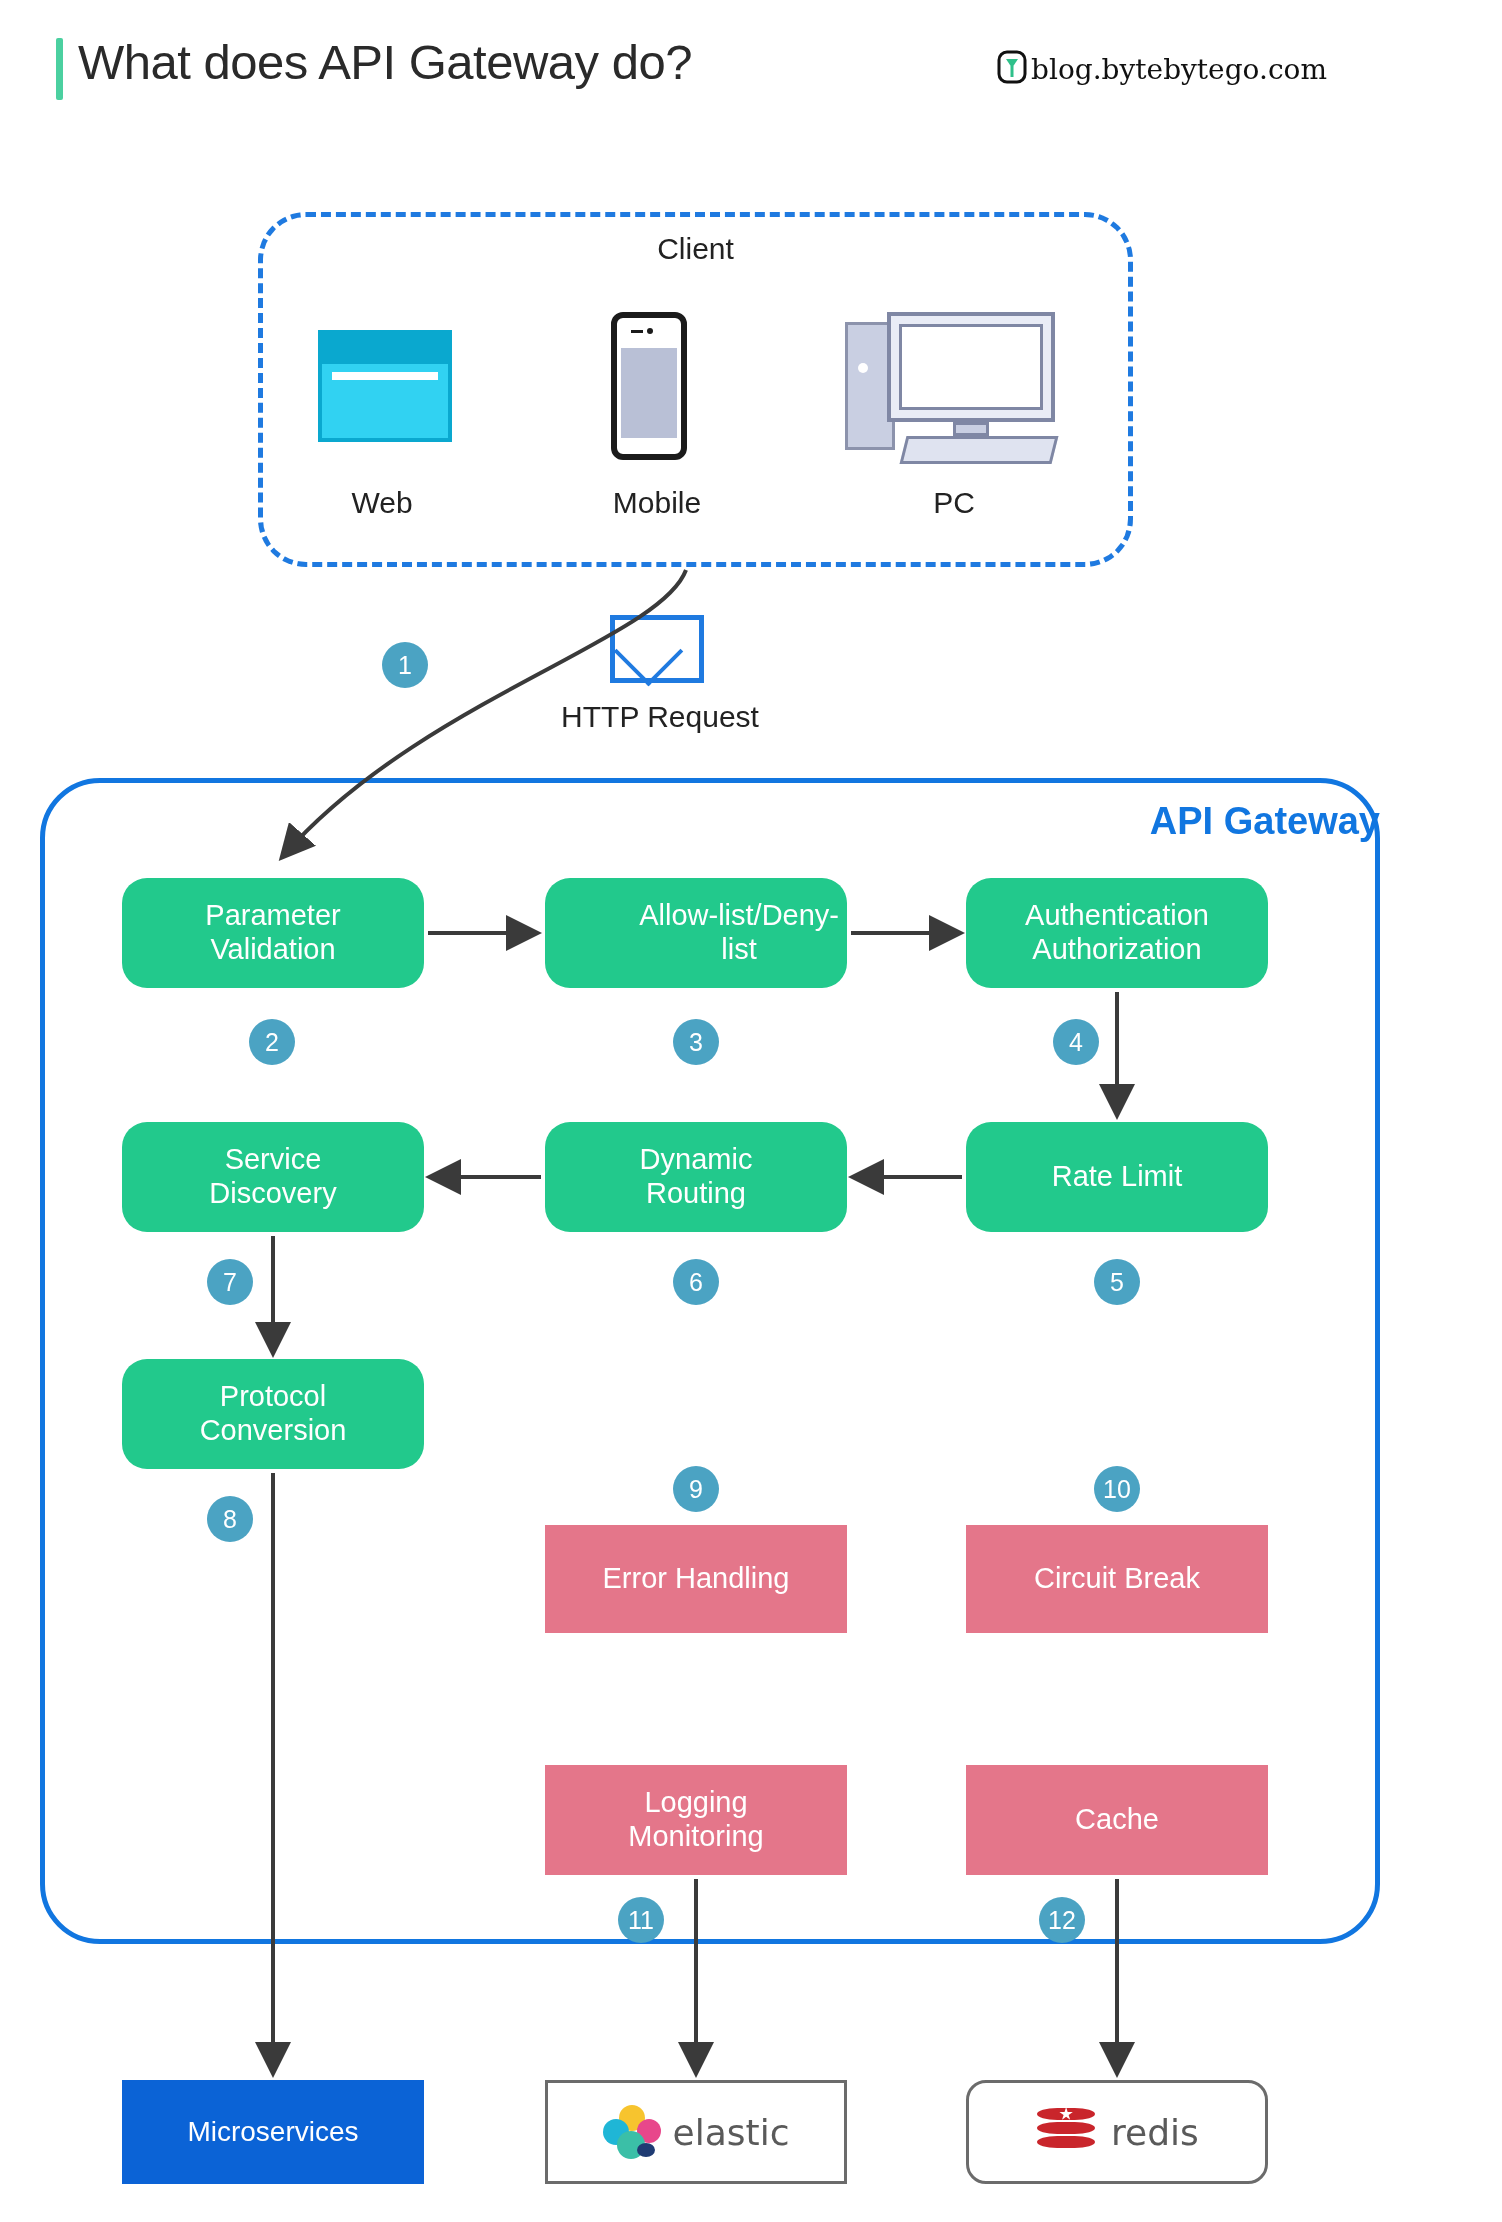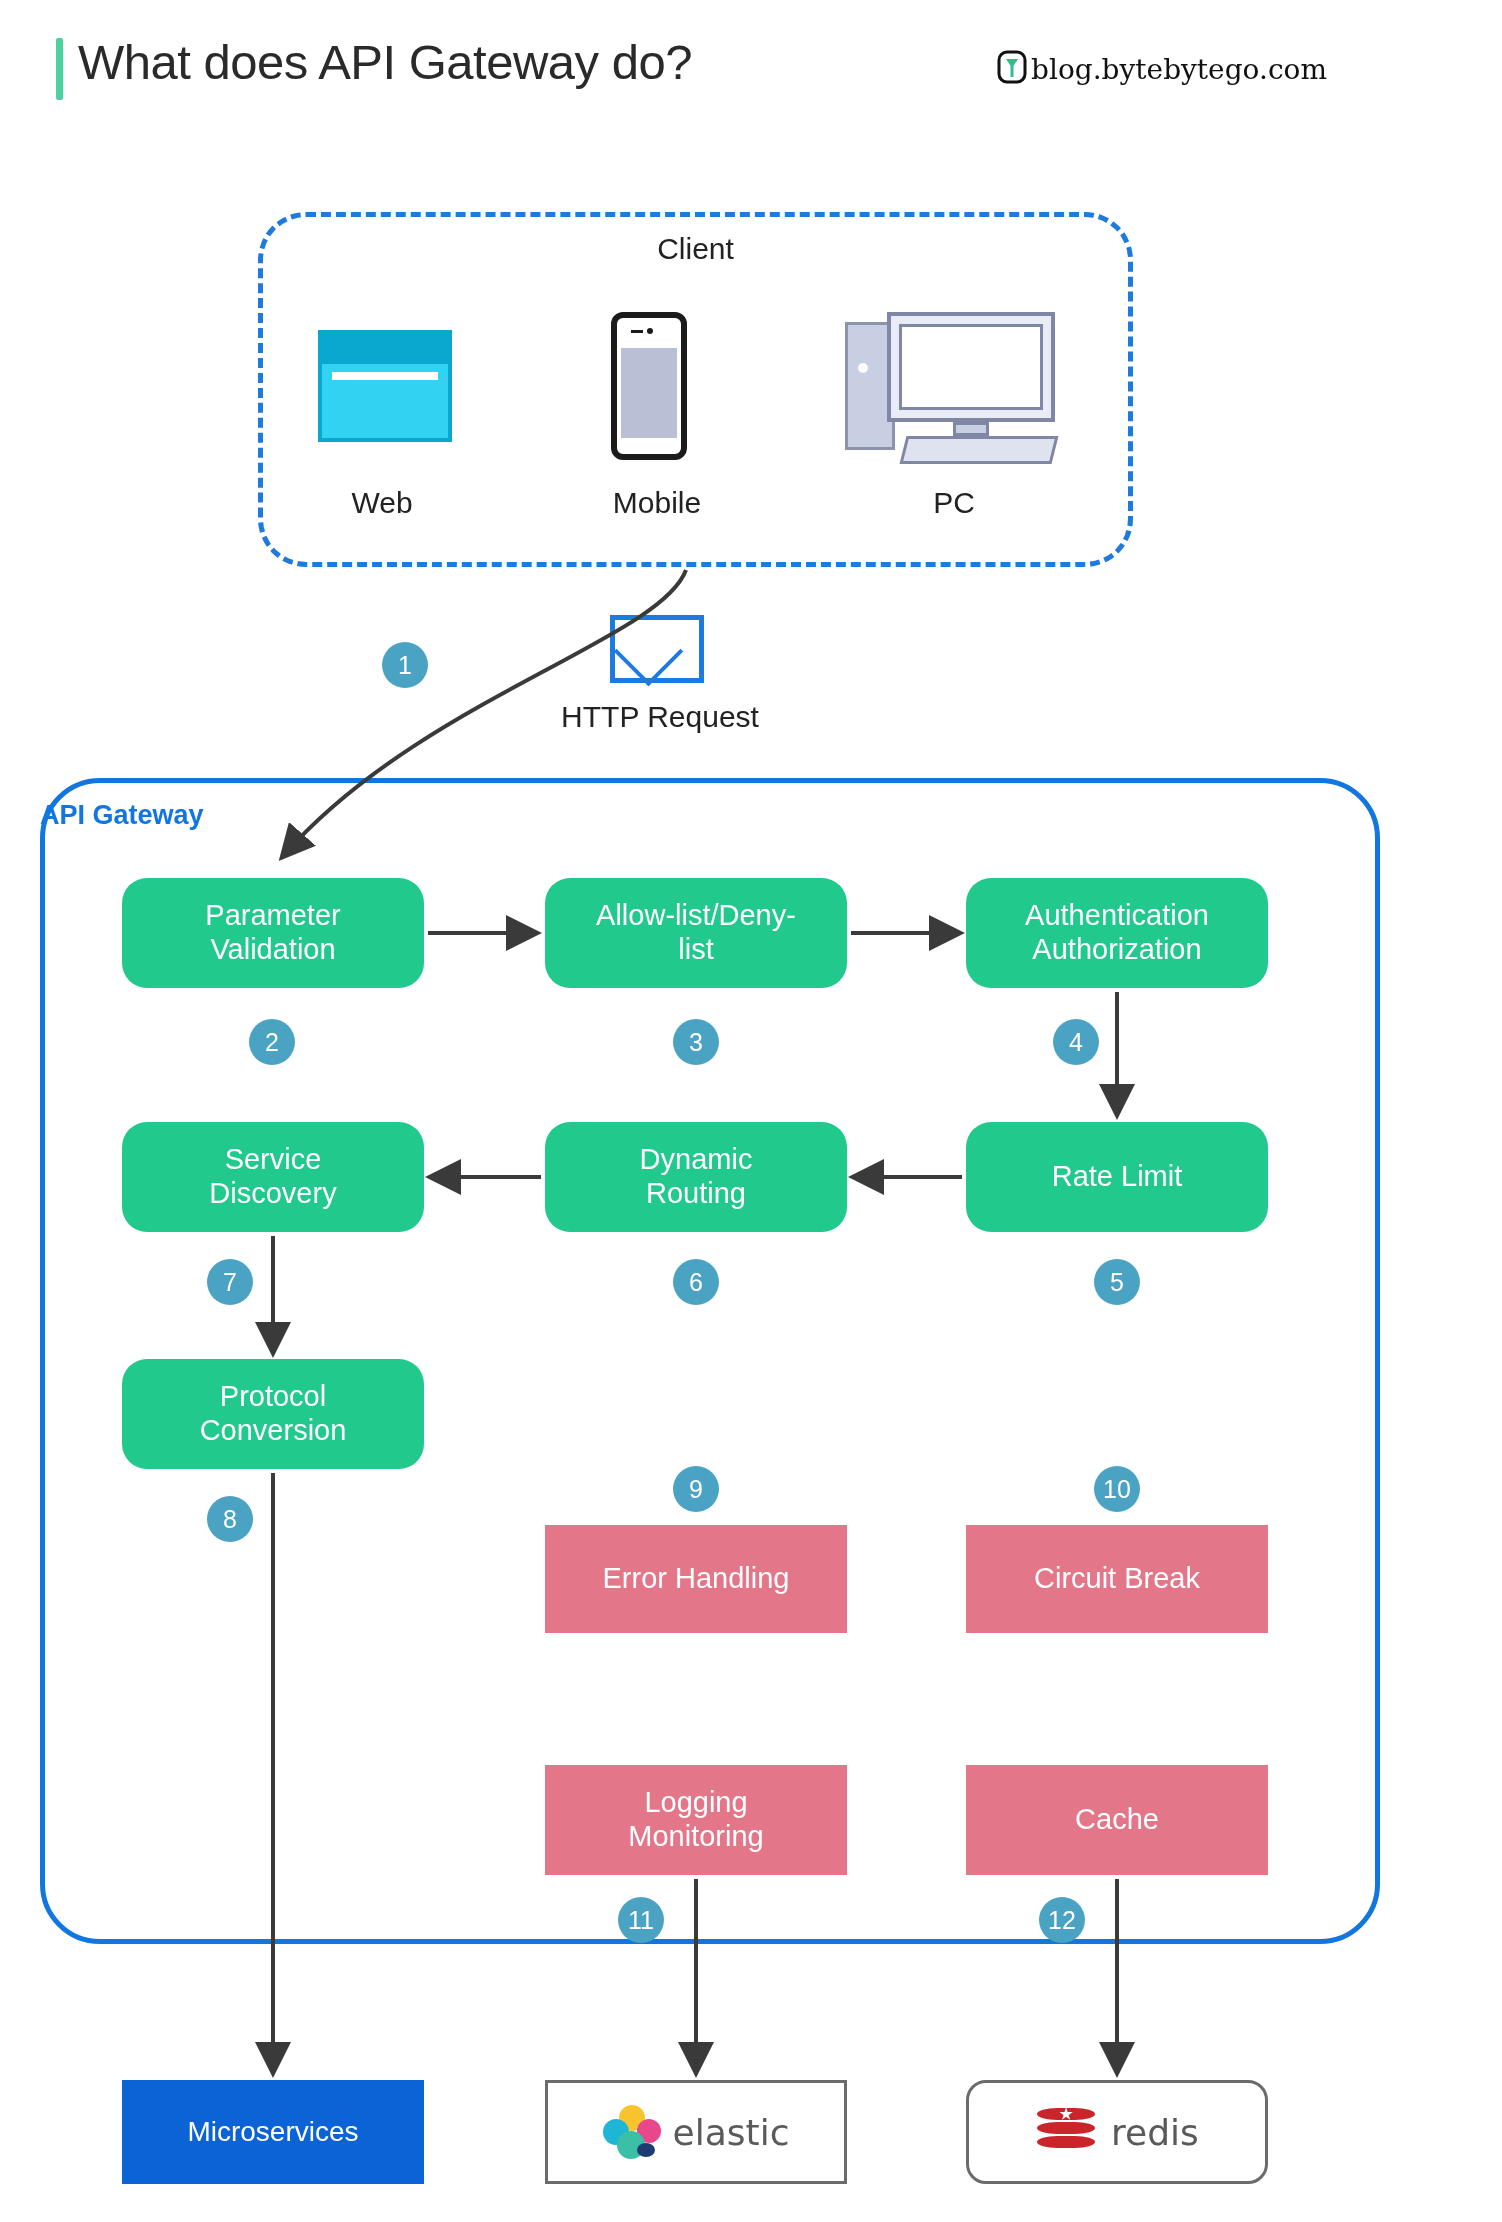--- a/index.html
+++ b/index.html
@@ -199,22 +199,22 @@
     left: 40px; top: 778px;
     width: 1340px; height: 1166px;
     border: 5px solid #1176e0;
     border-radius: 60px;
     box-sizing: border-box;
   }
   #gateway-title {
     position: absolute;
     left: 40px; top: 800px;
     width: 1340px;
-    text-align: left;
-    font-size: 27px;
+    text-align: right;
+    font-size: 38px;
     font-weight: bold;
     color: #1176e0;
   }
 
   
   .node {
     position: absolute;
     box-sizing: border-box;
     display: flex;
     align-items: center;
@@ -341,21 +341,21 @@
 
 <div id="gateway-box"></div>
 <div id="gateway-title">API Gateway</div>
 
 <div class="node green" style="left:122px; top:878px; width:302px; height:110px;">
   <span class="node-text">Parameter
 Validation</span>
 </div>
 <div class="badge" style="left:249px; top:1019px;">2</div>
 
-<div class="node green" style="left:545px; top:878px; width:302px; height:110px;">
+<div class="node green" style="left:545px; top:878px; width:302px; height:110px;justify-content:flex-end;">
   <span class="node-text">Allow-list/Deny-
 list</span>
 </div>
 <div class="badge" style="left:673px; top:1019px;">3</div>
 
 <div class="node green" style="left:966px; top:878px; width:302px; height:110px;">
   <span class="node-text">Authentication
 Authorization</span>
 </div>
 <div class="badge" style="left:1053px; top:1019px;">4</div>

